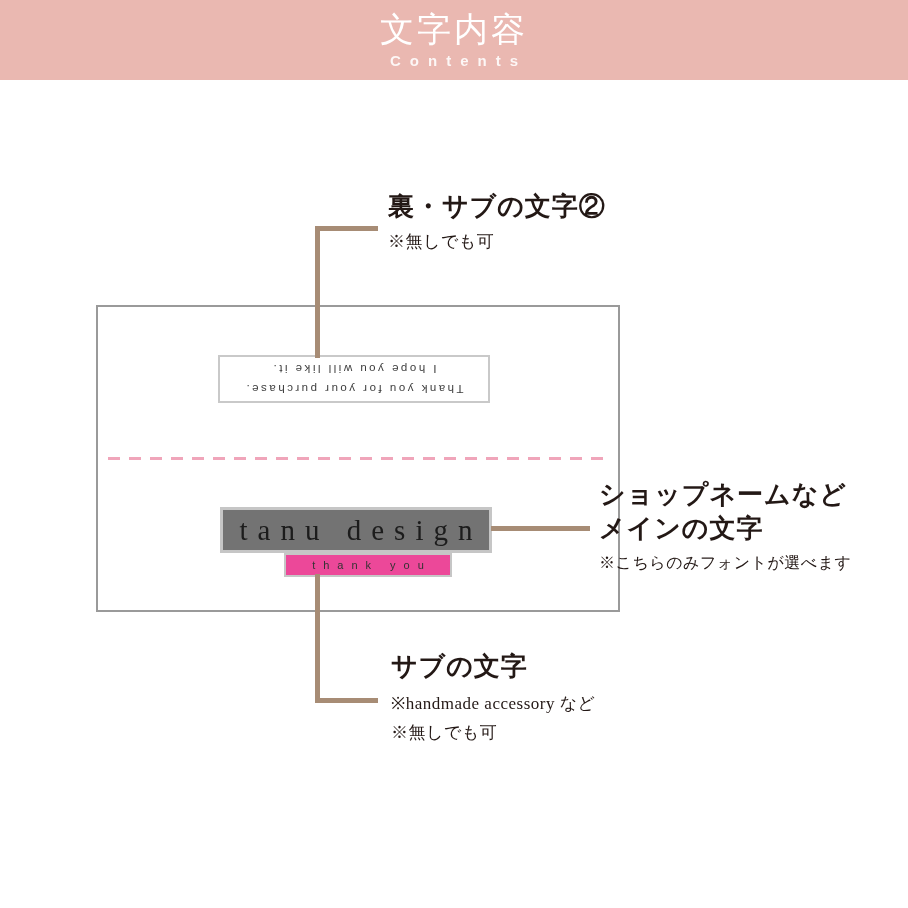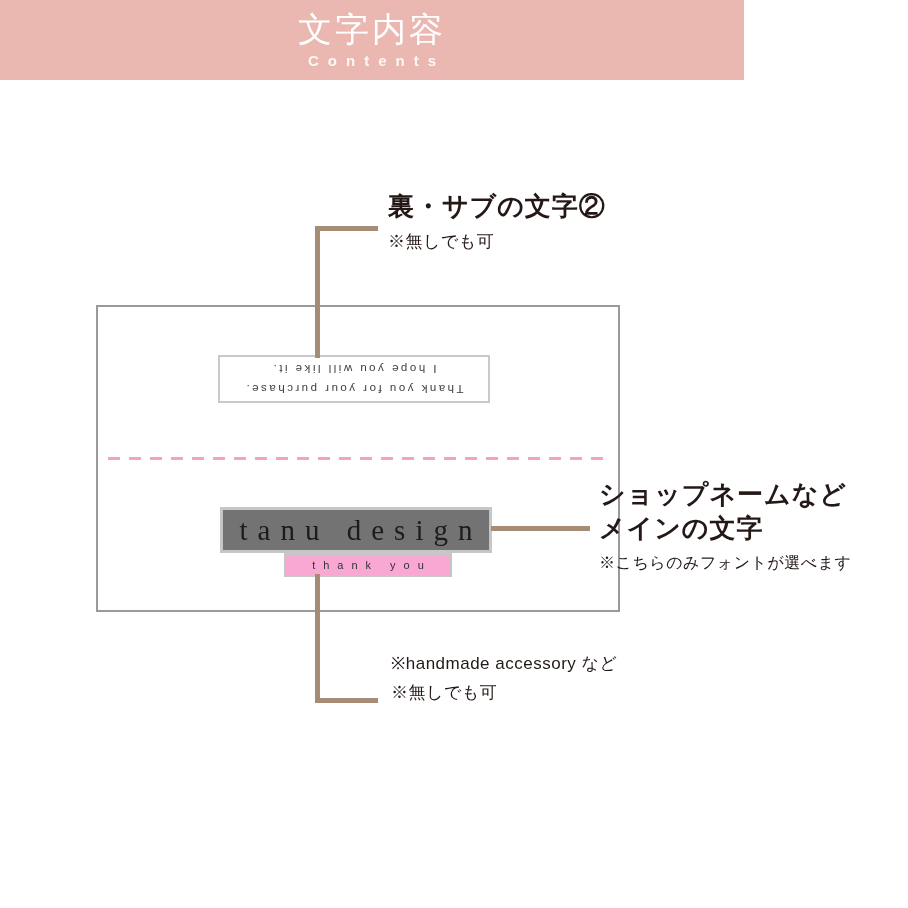--- a/index.html
+++ b/index.html
@@ -6,21 +6,21 @@
   body {
     font-family: "Liberation Sans", sans-serif;
     width: 908px; height: 908px;
     position: relative; overflow: hidden;
     color: #231815;
   }
   .stage { position: absolute; inset: 0; width: 908px; height: 908px; }
 
   
   .banner {
-    position: absolute; left: 0; top: 0; width: 744px; height: 80px;
+    position: absolute; left: 0; top: 0; width: 908px; height: 80px;
     background: #eab8b1;
     display: flex; flex-direction: column; align-items: center; justify-content: center;
   }
   .banner-title {
     color: #ffffff; font-size: 34px; letter-spacing: 3px; font-weight: 500;
     line-height: 1.1;
   }
   .banner-subtitle {
     color: rgba(255,255,255,0.88); font-size: 15px; letter-spacing: 9px;
     margin-top: 3px; text-indent: 9px; font-weight: 700;
@@ -53,21 +53,21 @@
     border: 3px solid #c6c6c6; box-sizing: border-box; background: #737373;
     display: flex; align-items: center; justify-content: center; z-index: 2;
   }
   .main-box span {
     font-family: "Liberation Serif", serif;
     font-size: 29px; letter-spacing: 10px; color: #1c1c1c; white-space: nowrap;
     text-indent: 10px;
   }
   .sub-box {
     position: absolute; left: 186px; top: 246px; width: 168px; height: 24px;
-    border: 2px solid #c6c6c6; box-sizing: border-box; background: #f9a8d4;
+    border: 2px solid #c6c6c6; box-sizing: border-box; background: #ec4899;
     display: flex; align-items: center; justify-content: center; z-index: 2;
   }
   .sub-box span {
     font-size: 11px; letter-spacing: 8px; color: #333333; white-space: nowrap;
     text-indent: 8px;
   }
 
   
   .connector { position: absolute; background: #a78c75; z-index: 5; }
   .conn-top-h    { left: 315px; top: 226px; width: 63px;  height: 5px; }
@@ -77,29 +77,29 @@
   .conn-bottom-h { left: 315px; top: 698px; width: 63px;  height: 5px; }
 
   
   .anno { position: absolute; z-index: 6; }
   .anno-title {
     font-size: 26px; font-weight: 600; color: #231815; line-height: 34px;
     letter-spacing: 1px; white-space: nowrap;
   }
   .anno-note {
     font-size: 17px; font-weight: 500; color: #231815; line-height: 28px;
-    letter-spacing: 0.5px; white-space: nowrap;
+    letter-spacing: 0.5px; white-space: nowrap; font-family: Liberation Serif, serif;
   }
   .anno-back { left: 388px; top: 189px; }
   .anno-back .anno-note { margin-top: 5px; }
   .anno-main { left: 599px; top: 477px; }
   .anno-main .anno-note { font-size: 16px; margin-top: 4px; }
   .anno-sub  { left: 391px; top: 649px; }
   .anno-sub .anno-note { line-height: 29px; }
-  .anno-sub .anno-notes { }
+  .anno-sub .anno-notes { margin-top: 6px; }
 </style>
 </head>
 <body>
 
 <div class="stage">
 
   <header class="banner">
     <div class="banner-title">文字内容</div>
     <div class="banner-subtitle">Contents</div>
   </header>
@@ -131,19 +131,20 @@
     <div class="anno-note">※無しでも可</div>
   </div>
 
   <div class="anno anno-main">
     <div class="anno-title">ショップネームなど</div>
     <div class="anno-title">メインの文字</div>
     <div class="anno-note">※こちらのみフォントが選べます</div>
   </div>
 
   <div class="anno anno-sub">
+    <div class="anno-title">サブの文字</div>
     <div class="anno-notes">
       <div class="anno-note">※handmade accessory など</div>
       <div class="anno-note">※無しでも可</div>
     </div>
   </div>
 
 </div>
 
 </body></html>

